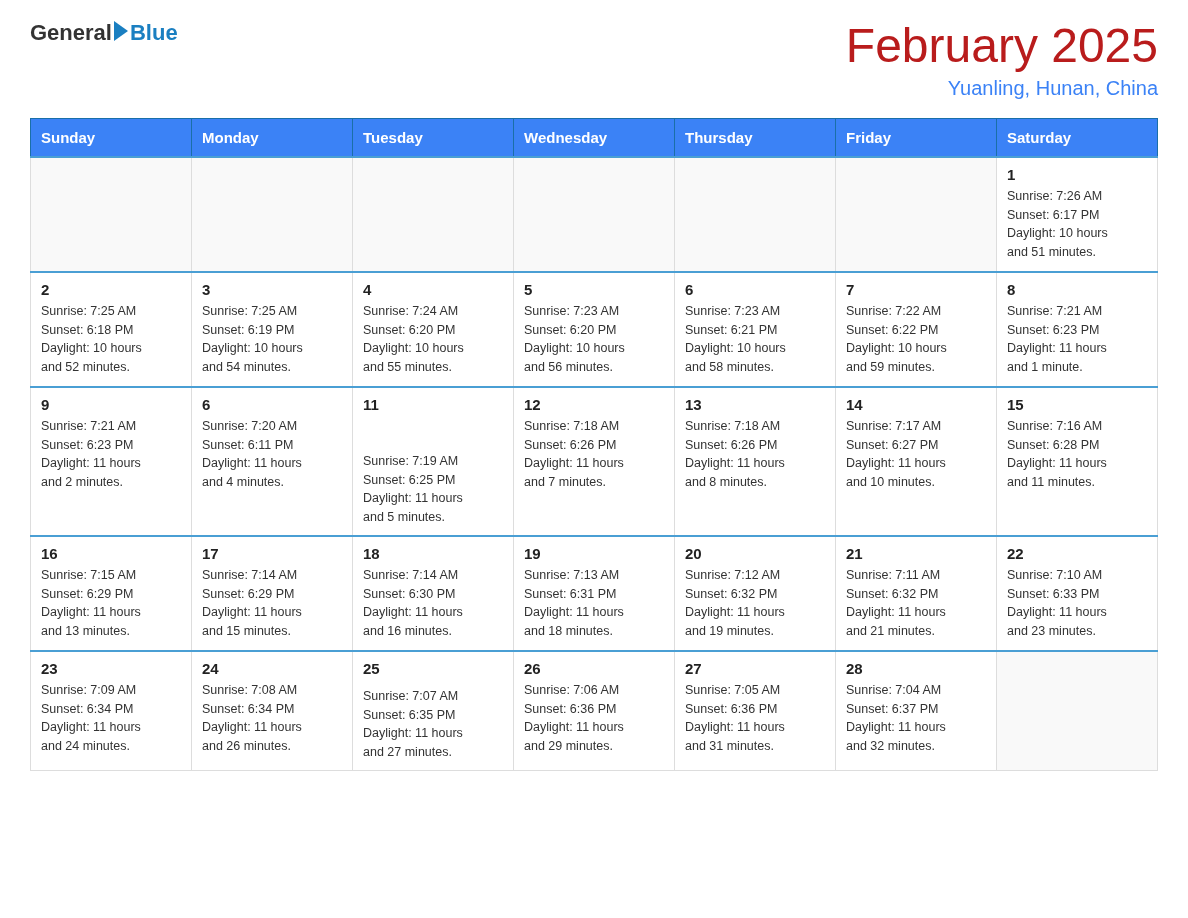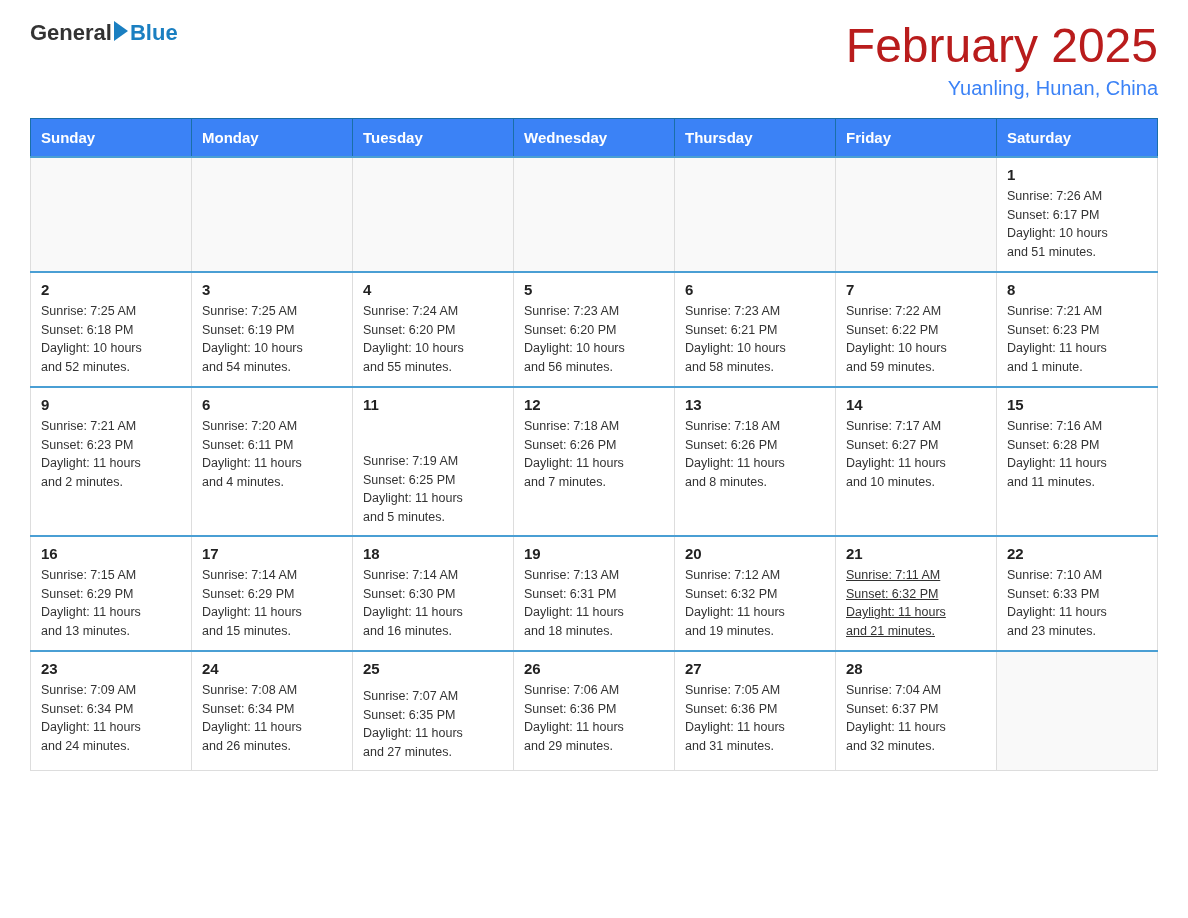--- a/index.html
+++ b/index.html
@@ -282,21 +282,21 @@
         </td>
         <td>
           <span class="day-number">20</span>
           <div class="day-info" style="white-space: pre-line;">Sunrise: 7:12 AM
 Sunset: 6:32 PM
 Daylight: 11 hours
 and 19 minutes.</div>
         </td>
         <td>
           <span class="day-number">21</span>
-          <div class="day-info" style="white-space: pre-line; text-decoration: underline;">Sunrise: 7:11 AM
+          <div class="day-info" style="white-space: pre-line;">Sunrise: 7:11 AM
 Sunset: 6:32 PM
 Daylight: 11 hours
 and 21 minutes.</div>
         </td>
         <td>
           <span class="day-number">22</span>
           <div class="day-info" style="white-space: pre-line;">Sunrise: 7:10 AM
 Sunset: 6:33 PM
 Daylight: 11 hours
 and 23 minutes.</div>

